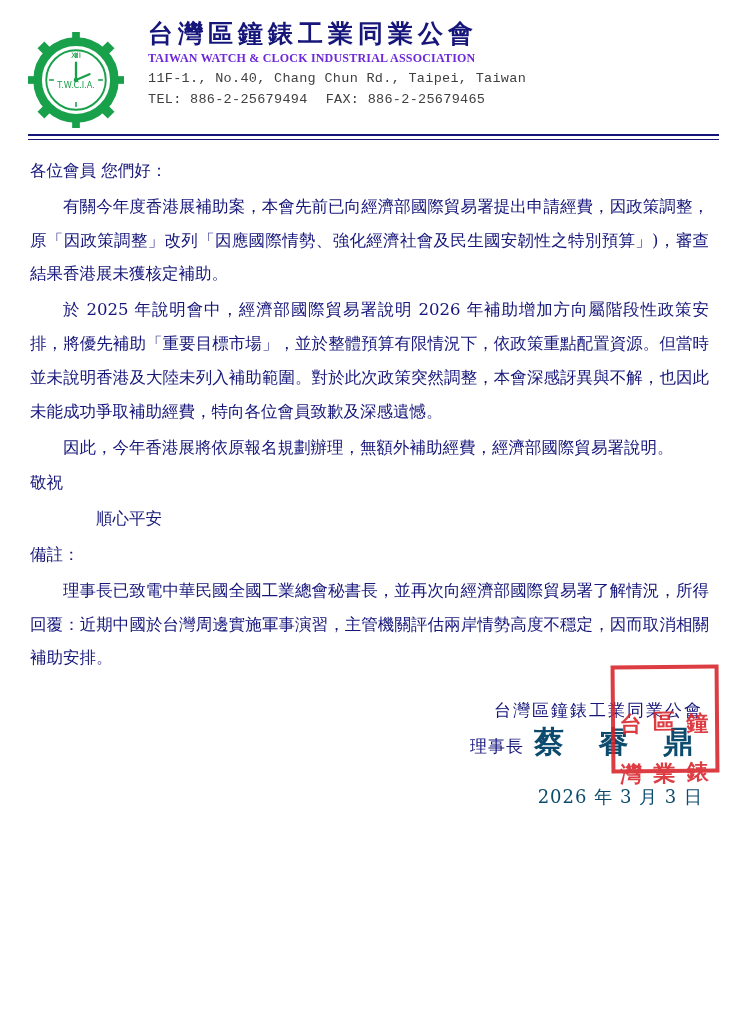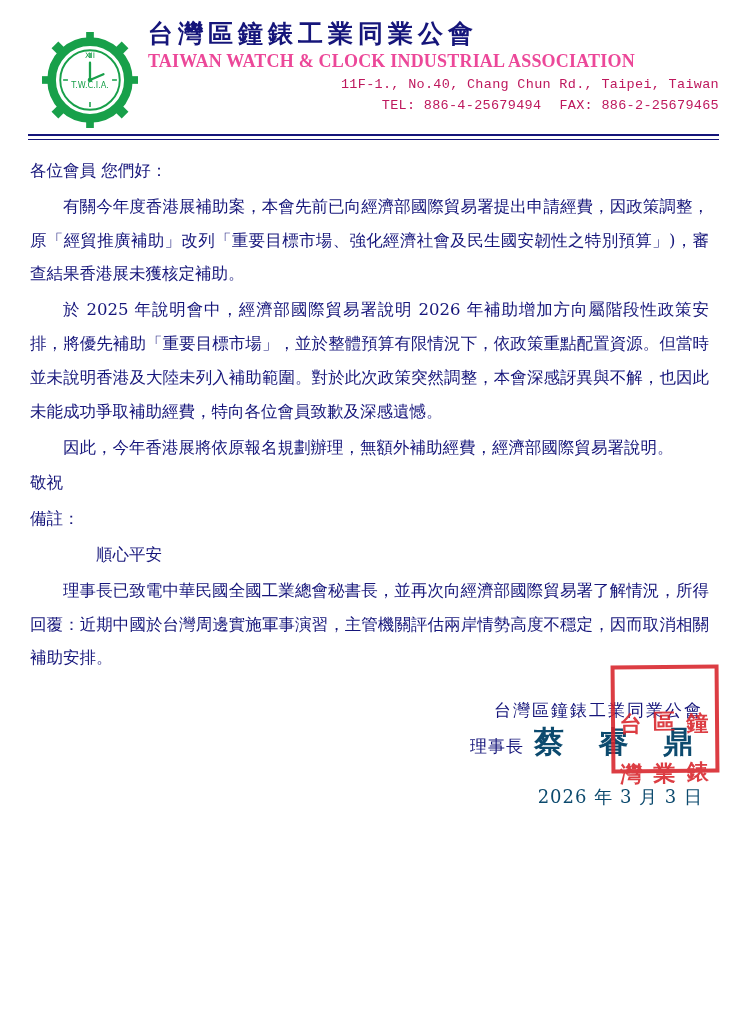--- a/index.html
+++ b/index.html
@@ -27,21 +27,21 @@
   .letterhead {
     display: flex;
     flex-direction: row;
     align-items: flex-start;
     padding: 18px 28px 0 28px;
   }
   .logo-wrap {
     width: 110px;
     flex: 0 0 110px;
     display: flex;
-    justify-content: flex-end;
+    justify-content: flex-start;
     align-items: flex-start;
     padding-top: 14px;
   }
   .clock-logo {
     width: 96px;
     height: 96px;
     position: relative;
   }
   .org-block {
     flex: 1 1 auto;
@@ -51,32 +51,31 @@
     font-family: "DejaVu Serif", serif;
     font-weight: bold;
     font-size: 25px;
     letter-spacing: 5px;
     color: #15157a;
     line-height: 1.25;
   }
   .org-name-en {
     font-family: "Liberation Serif", serif;
     font-weight: bold;
-    font-size: 18px;
+    font-size: 12px;
     letter-spacing: 0.2px;
-    color: #ec4899;
+    color: #6d28d9;
     margin-top: 2px;
   }
   .org-addr, .org-tel, .org-web {
     font-family: "Liberation Mono", monospace;
     font-size: 13.5px;
-    color: #be185d;
+    color: #404040;
     line-height: 1.5;
     letter-spacing: 0.3px;
-    text-align: right;
   }
   .org-addr { margin-top: 3px; }
   .tel-gap { display: inline-block; width: 18px; }
 
   .rule {
     margin: 6px 28px 0 28px;
     border-top: 2px solid #15157a;
     height: 3px;
     border-bottom: 1px solid #15157a;
   }
@@ -203,35 +202,35 @@
         <line x1="50" y1="50" x2="64" y2="44" stroke="#18a04a" stroke-width="2.4" stroke-linecap="round"></line>
         <circle cx="50" cy="50" r="2.4" fill="#18a04a"></circle>
       </svg>
     </div>
 
     <div class="org-block">
       <div class="org-name-zh">台灣區鐘錶工業同業公會</div>
       <div class="org-name-en">TAIWAN WATCH &amp; CLOCK INDUSTRIAL ASSOCIATION</div>
       <div class="org-addr">11F-1., No.40, Chang Chun Rd., Taipei, Taiwan</div>
       <div class="org-tel">
-        <span>TEL: 886-4-25679494</span><span class="tel-gap"></span><span>FAX: 886-2-25679465</span>
+        <span>TEL: 886-2-25679494</span><span class="tel-gap"></span><span>FAX: 886-2-25679465</span>
       </div>
     </div>
   </div>
 
   <div class="rule"></div>
 
   <div class="body-text">
     <p class="para">各位會員 您們好：</p>
-    <p class="para indent">有關今年度香港展補助案，本會先前已向經濟部國際貿易署提出申請經費，因政策調整，原「經貿推廣補助」改列「重要目標市場、強化經濟社會及民生國安韌性之特別預算」)，審查結果香港展未獲核定補助。</p>
+    <p class="para indent">有關今年度香港展補助案，本會先前已向經濟部國際貿易署提出申請經費，因政策調整，原「因政策調整」改列「因應國際情勢、強化經濟社會及民生國安韌性之特別預算」)，審查結果香港展未獲核定補助。</p>
     <p class="para indent">於 2025 年說明會中，經濟部國際貿易署說明 2026 年補助增加方向屬階段性政策安排，將優先補助「重要目標市場」，並於整體預算有限情況下，依政策重點配置資源。但當時並未說明香港及大陸未列入補助範圍。對於此次政策突然調整，本會深感訝異與不解，也因此未能成功爭取補助經費，特向各位會員致歉及深感遺憾。</p>
     <p class="para indent">因此，今年香港展將依原報名規劃辦理，無額外補助經費，經濟部國際貿易署說明。</p>
     <p class="para">敬祝</p>
+    <p class="para indent2">順心平安</p>
     <p class="para">備註：</p>
-    <p class="para indent2">順心平安</p>
     <p class="para indent">理事長已致電中華民國全國工業總會秘書長，並再次向經濟部國際貿易署了解情況，所得回覆：近期中國於台灣周邊實施軍事演習，主管機關評估兩岸情勢高度不穩定，因而取消相關補助安排。</p>
   </div>
 
   <div class="sign-area">
 
     <div class="seal">
       <span>台</span>
       <span>區</span>
       <span>鐘</span>
       <span>灣</span>

